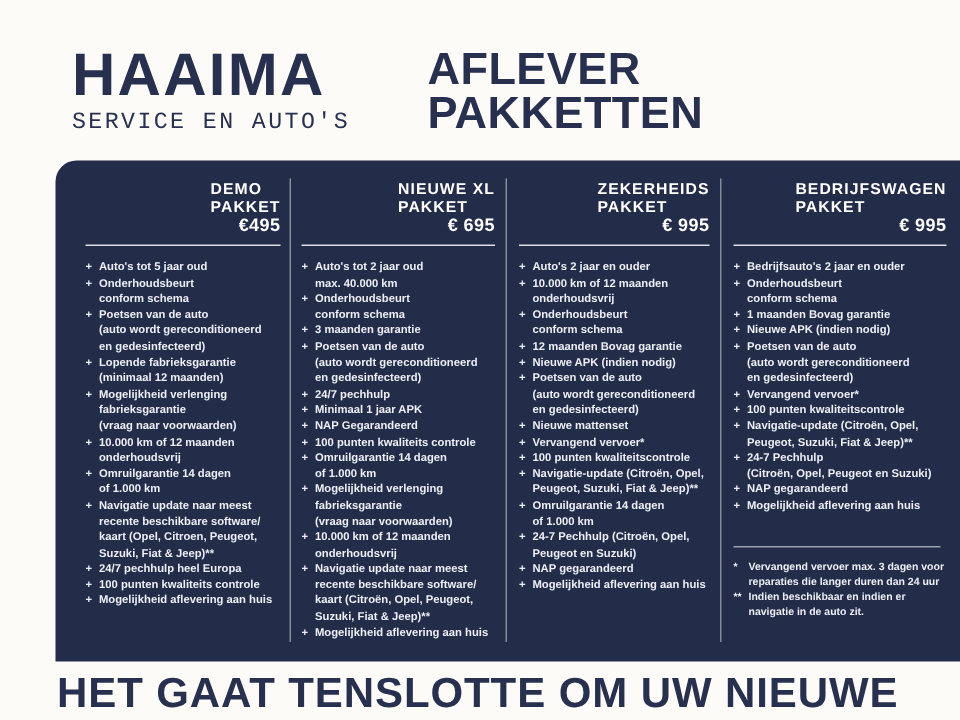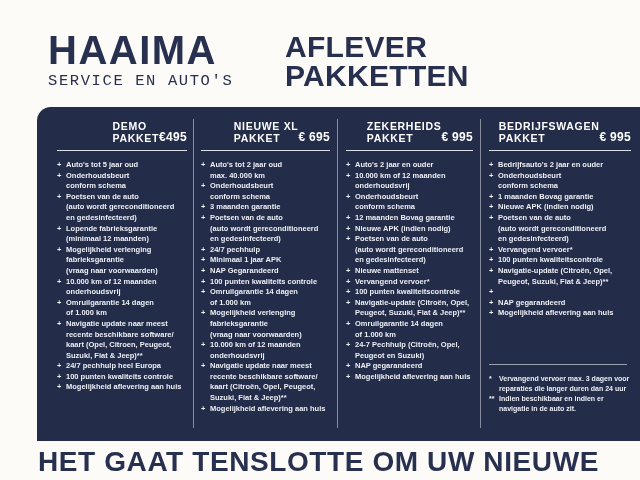--- a/index.html
+++ b/index.html
@@ -25,21 +25,21 @@
          background:var(--panel);border-radius:14px 0 0 0;}
   .divider{position:absolute;top:12px;bottom:13px;width:1px;background:rgba(255,255,255,.45);}
   .d1{left:156px}.d2{left:300px}.d3{left:443px}
 
   .col{position:absolute;top:14px;bottom:0;}
   .c0{left:20px;width:130px}
   .c1{left:164px;width:129px}
   .c2{left:309px;width:127px}
   .c3{left:452px;width:142px}
 
-  .pkg-head{display:flex;justify-content:flex-end;align-items:flex-end;}
+  .pkg-head{display:flex;justify-content:space-between;align-items:flex-end;flex-direction:column;}
   .pkg-name{font-size:10.5px;line-height:11.5px;letter-spacing:.7px;font-weight:bold;color:#fff;}
   .pkg-price{font-size:12px;font-weight:bold;color:#fff;line-height:13px;letter-spacing:.3px;white-space:pre;}
   .pkg-rule{height:1px;background:rgba(255,255,255,.85);margin-top:6px;}
   .pkg-items{margin-top:9px;}
   .item{display:flex;color:var(--panel-text);font-size:7.5px;line-height:10.6px;font-weight:bold;}
   .item .plus{width:9px;flex:none;}
   .item .txt{white-space:pre;}
 
   .foot{position:absolute;left:0;top:243px;width:148px;}
   .foot-rule{height:1px;width:138px;background:rgba(255,255,255,.55);margin-bottom:9px;}
@@ -328,20 +328,22 @@
             <span class="plus">+</span>
             <span class="txt">100 punten kwaliteitscontrole</span>
           </div>
           <div class="item">
             <span class="plus">+</span>
             <span class="txt">Navigatie-update (Citroën, Opel,
 Peugeot, Suzuki, Fiat &amp; Jeep)**</span>
           </div>
           <div class="item">
             <span class="plus">+</span>
+            <span class="txt">24-7 Pechhulp
+(Citroën, Opel, Peugeot en Suzuki)</span>
           </div>
           <div class="item">
             <span class="plus">+</span>
             <span class="txt">NAP gegarandeerd</span>
           </div>
           <div class="item">
             <span class="plus">+</span>
             <span class="txt">Mogelijkheid aflevering aan huis</span>
           </div>
         </div>

